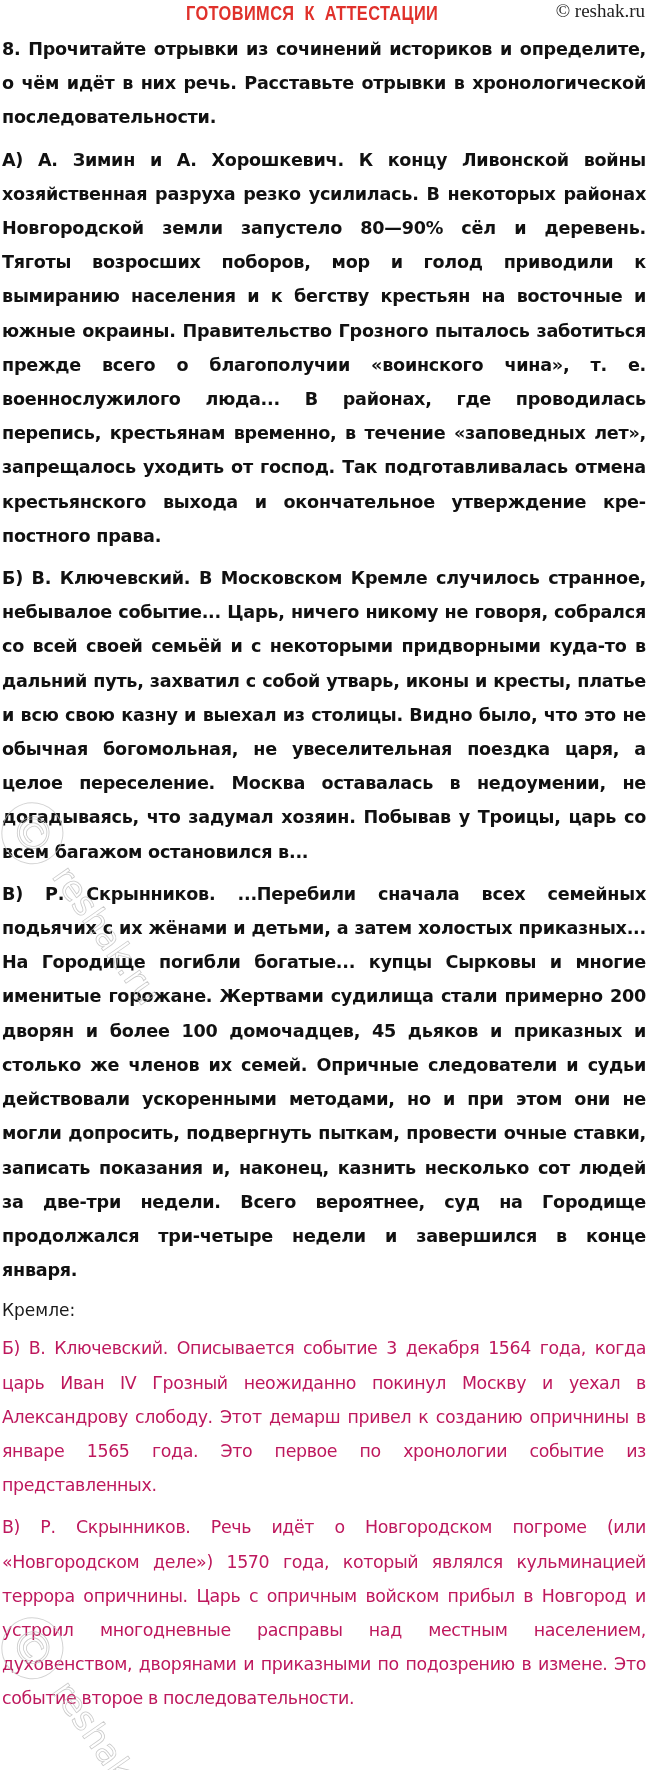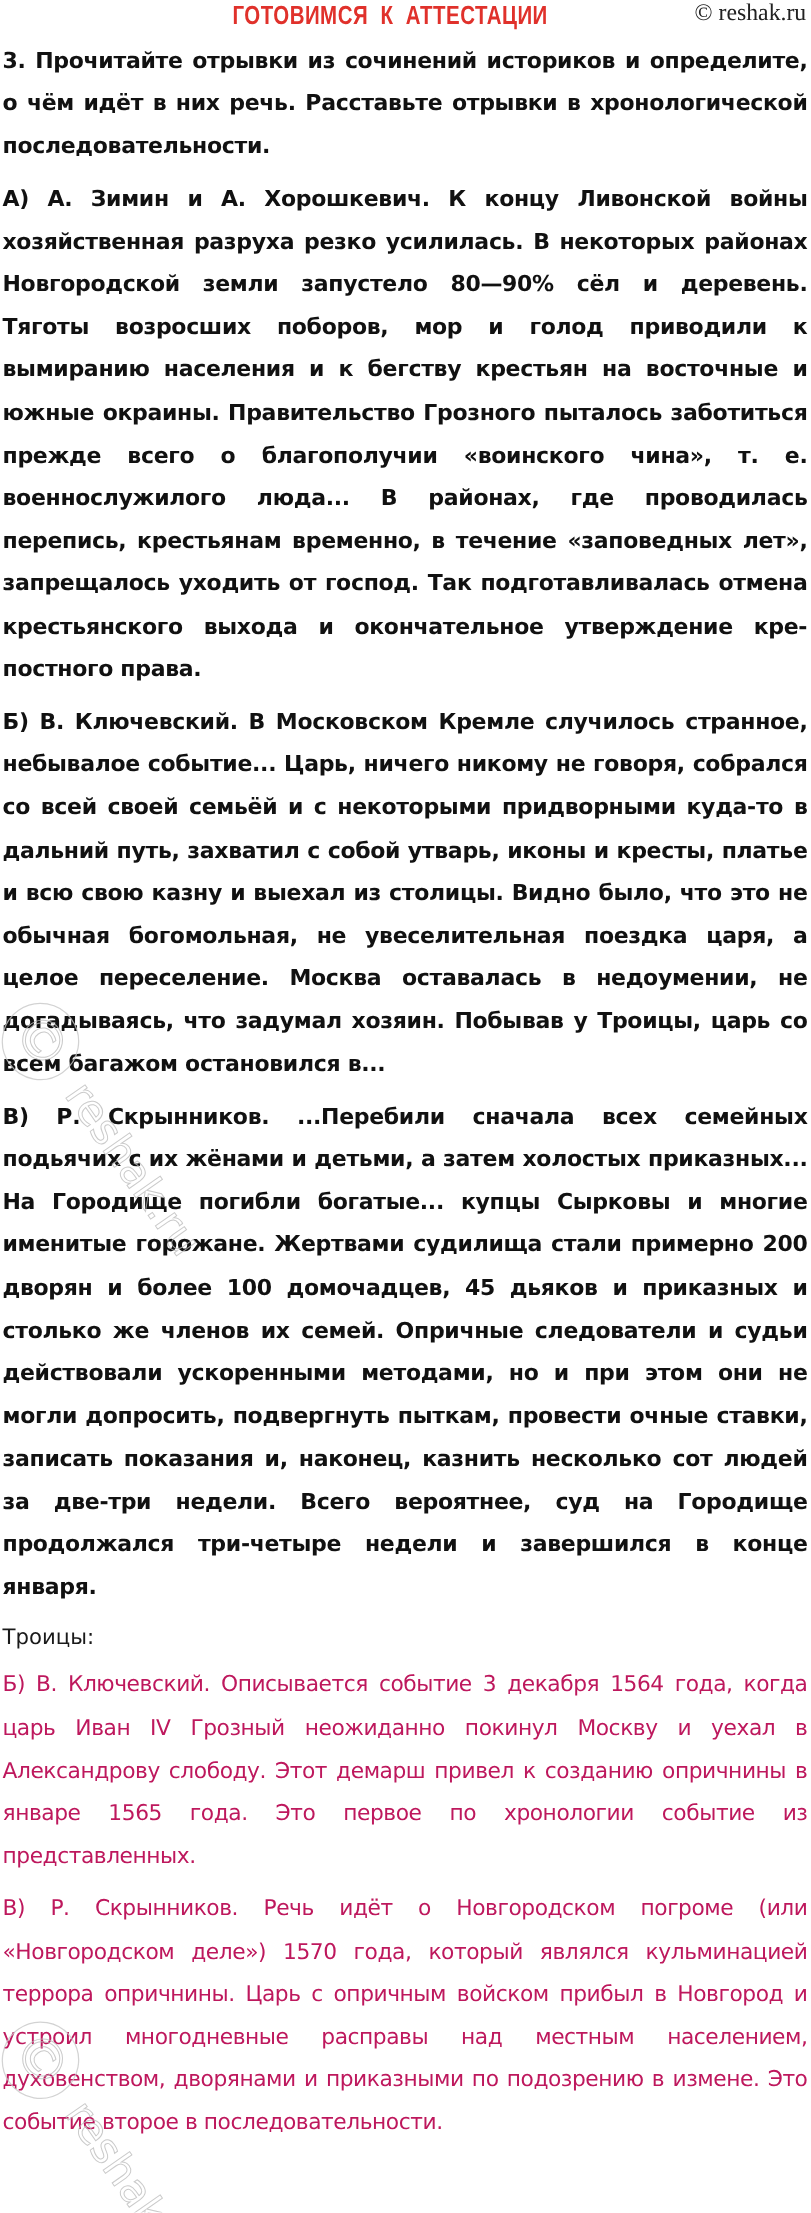--- a/index.html
+++ b/index.html
@@ -102,26 +102,26 @@
   </style>
 </head>
 <body>
 
 <div class="header">
   <div class="header-title">ГОТОВИМСЯ  К  АТТЕСТАЦИИ</div>
   <div class="header-copyright">© reshak.ru</div>
 </div>
 
 <div class="content">
-  <p class="q">3. Прочитайте отрывки из сочинений историков и определите, о чём идёт в них речь. Расставьте отрывки в хронологической последовательности.</p>
+  <p class="q">8. Прочитайте отрывки из сочинений историков и определите, о чём идёт в них речь. Расставьте отрывки в хронологической последовательности.</p>
   <p class="q">А) А. Зимин и А. Хорошкевич. К концу Ливонской войны хозяйственная разруха резко усилилась. В некоторых районах Новгородской земли запустело 80—90% сёл и деревень. Тяготы возросших поборов, мор и голод приводили к вымиранию населения и к бегству крестьян на восточные и южные окраины. Правительство Грозного пыталось забо­титься прежде всего о благополучии «воинского чина», т. е. военнослужилого люда... В районах, где проводилась перепись, крестьянам временно, в течение «заповедных лет», запрещалось уходить от господ. Так подготавливалась отмена крестьянского выхода и окончательное утверждение кре­постного права.</p>
   <p class="q">Б) В. Ключевский. В Московском Кремле случилось странное, небывалое событие... Царь, ничего никому не говоря, собрался со всей своей семьёй и с некоторыми придворными куда-то в дальний путь, захватил с собой утварь, иконы и кресты, платье и всю свою казну и выехал из столицы. Видно было, что это не обычная богомольная, не увеселительная поездка царя, а целое переселение. Москва оставалась в недоумении, не догадываясь, что задумал хозяин. Побывав у Троицы, царь со всем багажом остановился в...</p>
   <p class="q">В) Р. Скрынников. ...Перебили сначала всех семейных подьячих с их жёнами и детьми, а затем холостых приказных... На Городище погибли богатые... купцы Сырковы и многие именитые горожане. Жертвами судилища стали примерно 200 дворян и более 100 домочадцев, 45 дьяков и приказных и столько же членов их семей. Опричные следователи и судьи действовали ускоренными методами, но и при этом они не могли допросить, подвергнуть пыткам, провести очные ставки, записать показания и, наконец, казнить несколько сот людей за две-три недели. Всего вероятнее, суд на Городище продолжался три-четыре недели и завершился в конце января.</p>
 
-  <p class="answer-label">Троицы:</p>
+  <p class="answer-label">Кремле:</p>
   <p class="a">Б) В. Ключевский. Описывается событие 3 декабря 1564 года, когда царь Иван IV Грозный неожиданно покинул Москву и уехал в Александрову слободу. Этот демарш привел к созданию опричнины в январе 1565 года. Это первое по хронологии событие из представленных.</p>
   <p class="a">В) Р. Скрынников. Речь идёт о Новгородском погроме (или «Новгородском деле») 1570 года, который являлся кульминацией террора опричнины. Царь с опричным войском прибыл в Новгород и устроил многодневные расправы над местным населением, духовенством, дворянами и приказными по подозрению в измене. Это событие второе в последовательности.</p>
 </div>
 
 <div class="watermark" style="left: 40px; top: 790px;">
   <span class="c">©</span>
   <span>reshak.ru</span>
 </div>
 <div class="watermark" style="left: 40px; top: 1605px;">
   <span class="c">©</span>

